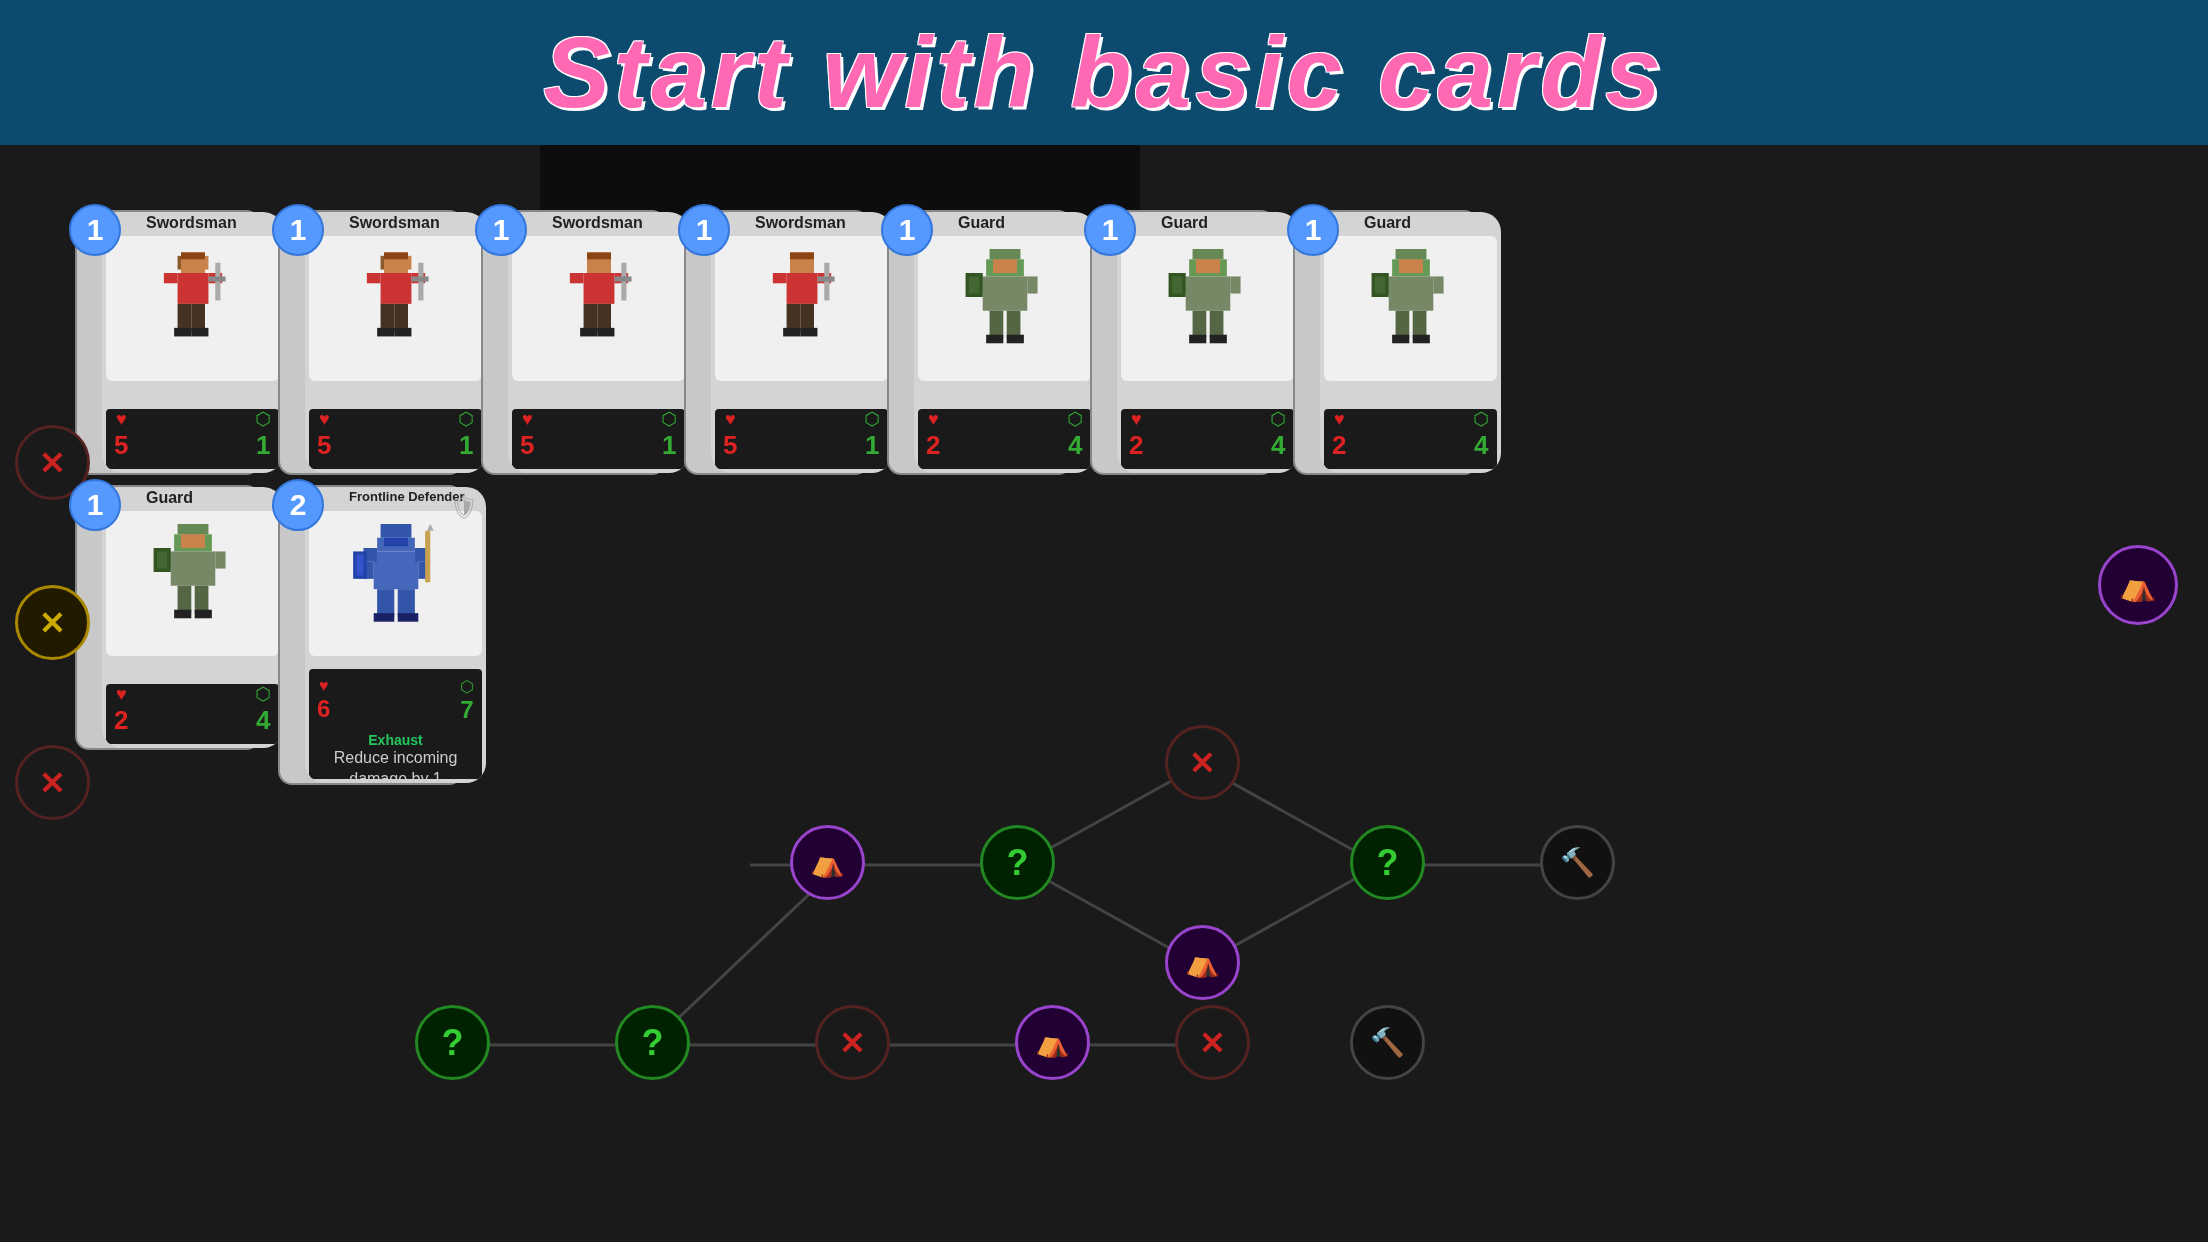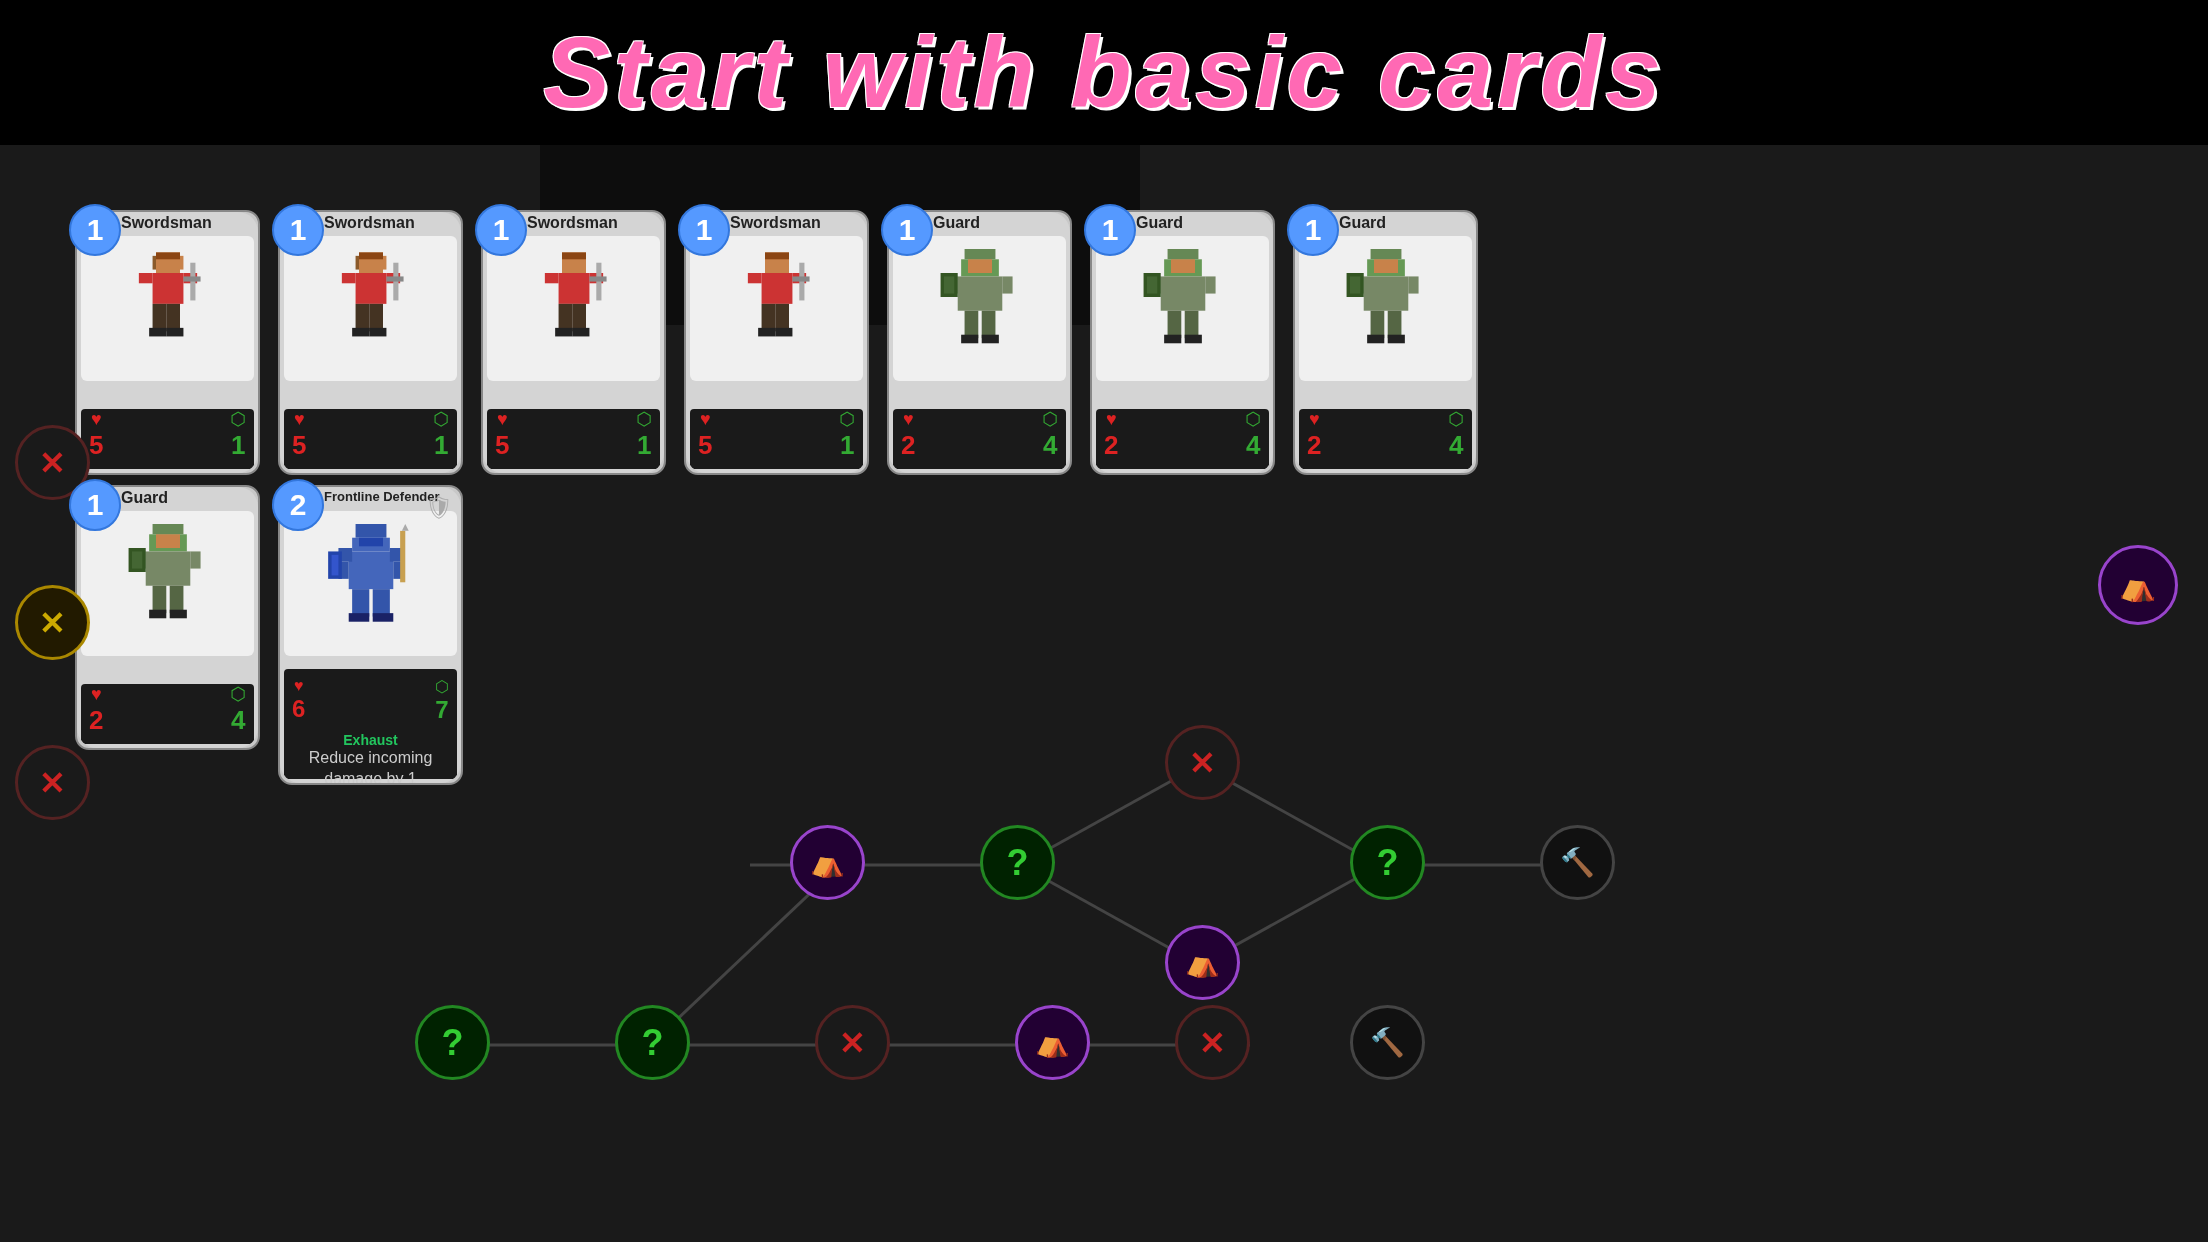--- a/index.html
+++ b/index.html
@@ -10,21 +10,21 @@
       background: #1a1a1a;
       overflow: hidden;
       font-family: 'Arial', sans-serif;
       position: relative;
     }
 
     
     .header {
       width: 100%;
       height: 145px;
-      background: #000000;
+      background: #0c4a6e;
       display: flex;
       align-items: center;
       justify-content: center;
       position: relative;
     }
 
     .header-title {
       font-size: 100px;
       font-weight: 900;
       font-style: italic;
@@ -81,20 +81,21 @@
       overflow: visible;
     }
 
     .card-inner {
       width: 100%;
       height: 100%;
       border-radius: 20px;
       overflow: hidden;
       position: relative;
       background: #d4d4d4;
+      margin-left: 25px;
     }
 
     
     .cost-badge {
       position: absolute;
       top: -8px;
       left: -8px;
       width: 52px;
       height: 52px;
       background: #5599ff;

